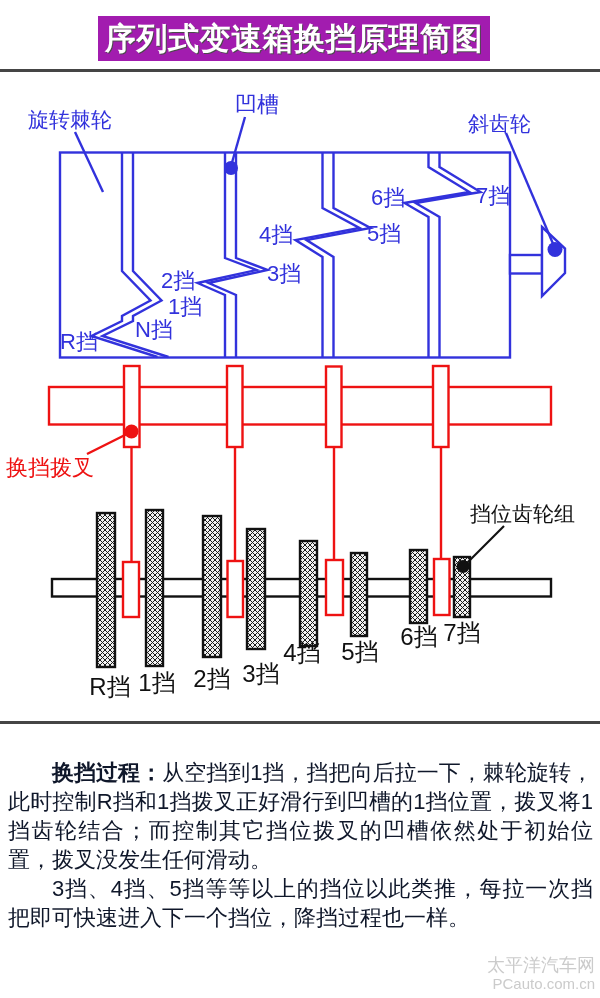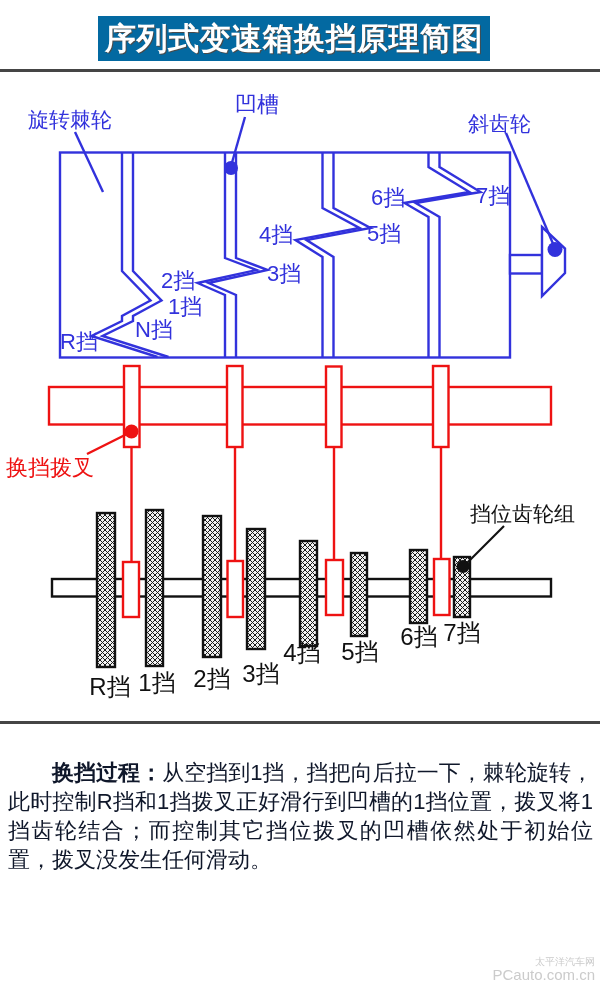--- a/index.html
+++ b/index.html
@@ -3,21 +3,21 @@
 <meta charset="utf-8">
 <style>
   html,body{margin:0;padding:0;background:#fff;}
   .page{
     position:relative;width:600px;height:998px;background:#ffffff;
     overflow:hidden;
     font-family:"Liberation Sans","DejaVu Sans",sans-serif;
   }
   .title-banner{
     position:absolute;left:98px;top:16px;width:392px;height:45px;
-    background:#0369a1;color:#ffffff;font-weight:bold;font-size:31px;
+    background:#a21caf;color:#ffffff;font-weight:bold;font-size:31px;
     line-height:45px;text-align:center;letter-spacing:0.5px;
     text-shadow:1px 1px 0 #4a4a4a;
   }
   .sep{position:absolute;left:0;width:600px;height:2.5px;background:#454545;}
   .sep-top{top:69px;}
   .sep-bottom{top:721px;}
   svg.diagram{position:absolute;left:0;top:0;}
   svg text{font-family:"Liberation Sans","DejaVu Sans",sans-serif;}
   .blue-label{fill:#3232dc;font-size:22px;}
   .blue-label-sm{fill:#3232dc;font-size:21px;}
@@ -27,21 +27,21 @@
   .body-text{
     position:absolute;left:8px;top:758px;width:585px;
     color:#0f172a;font-size:22px;line-height:29px;text-align:justify;
   }
   .body-text p{margin:0;text-indent:2em;}
   .body-text b{font-weight:bold;}
   .watermark{
     position:absolute;right:5px;top:956px;text-align:right;color:#cbcbcb;
     line-height:1.1;
   }
-  .watermark .wm1{font-size:10px;}
+  .watermark .wm1{font-size:18px;}
   .watermark .wm2{font-size:15px;}
 </style>
 </head>
 <body>
 
 <div class="page">
 
   <div class="title-banner">
     <span>序列式变速箱换挡原理简图</span>
   </div>
@@ -138,20 +138,21 @@
     <text class="gear-label" x="302" y="661">4挡</text>
     <text class="gear-label" x="360" y="660">5挡</text>
     <text class="gear-label" x="419" y="645">6挡</text>
     <text class="gear-label" x="462" y="641">7挡</text>
   </svg>
 
   <div class="sep sep-bottom"></div>
 
   <div class="body-text">
     <p><b>换挡过程：</b><span>从空挡到1挡，挡把向后拉一下，棘轮旋转，此时控制R挡和1挡拨叉正好滑行到凹槽的1挡位置，拨叉将1挡齿轮结合；而控制其它挡位拨叉的凹槽依然处于初始位置，拨叉没发生任何滑动。</span></p>
+    <p>3挡、4挡、5挡等等以上的挡位以此类推，每拉一次挡把即可快速进入下一个挡位，降挡过程也一样。</p>
   </div>
 
   <div class="watermark">
     <div class="wm1">太平洋汽车网</div>
     <div class="wm2">PCauto.com.cn</div>
   </div>
 
 </div>
 
 </body></html>

